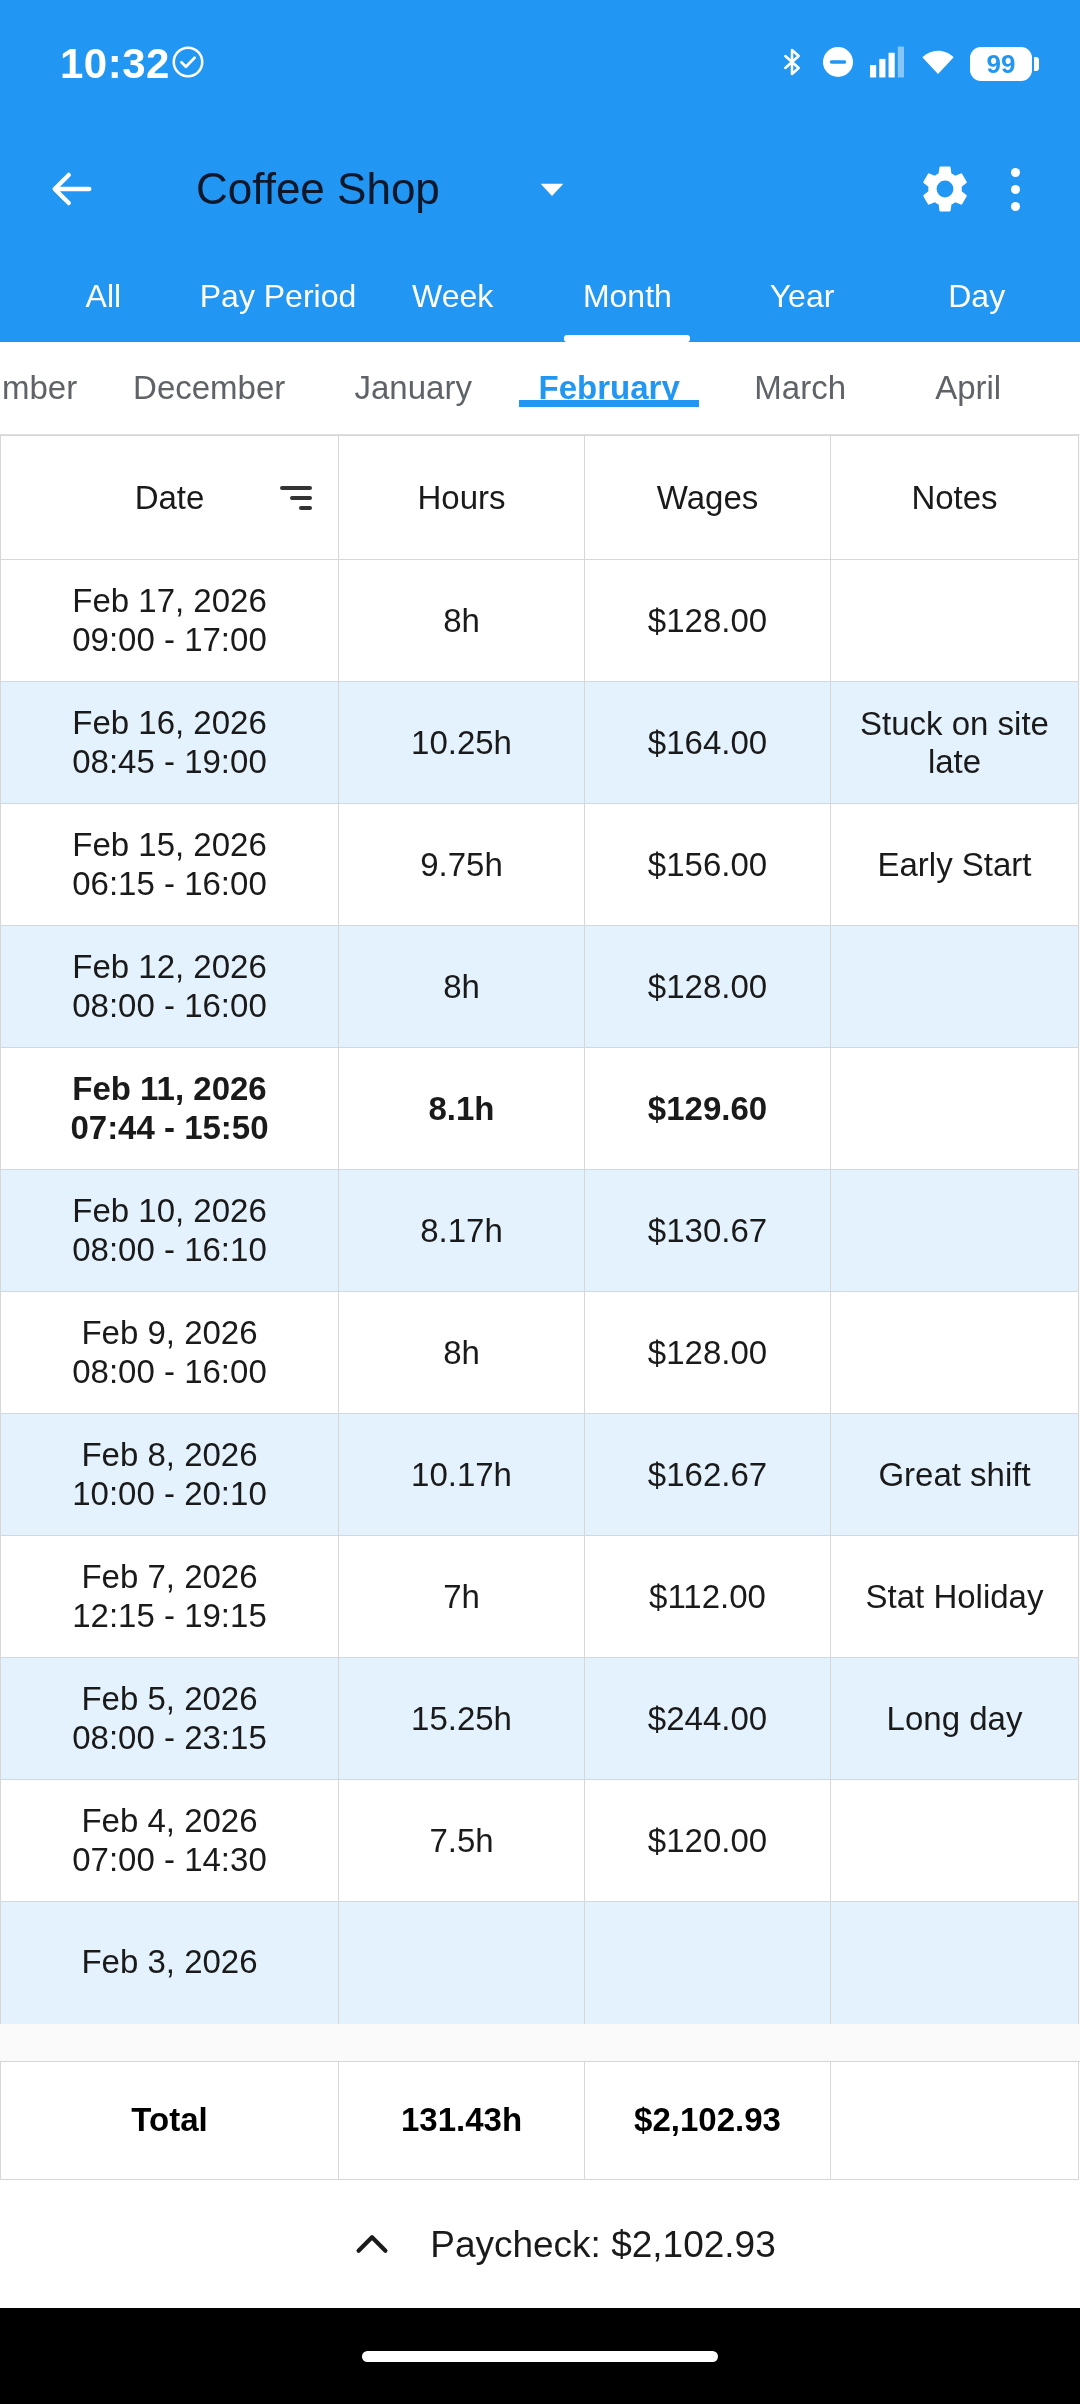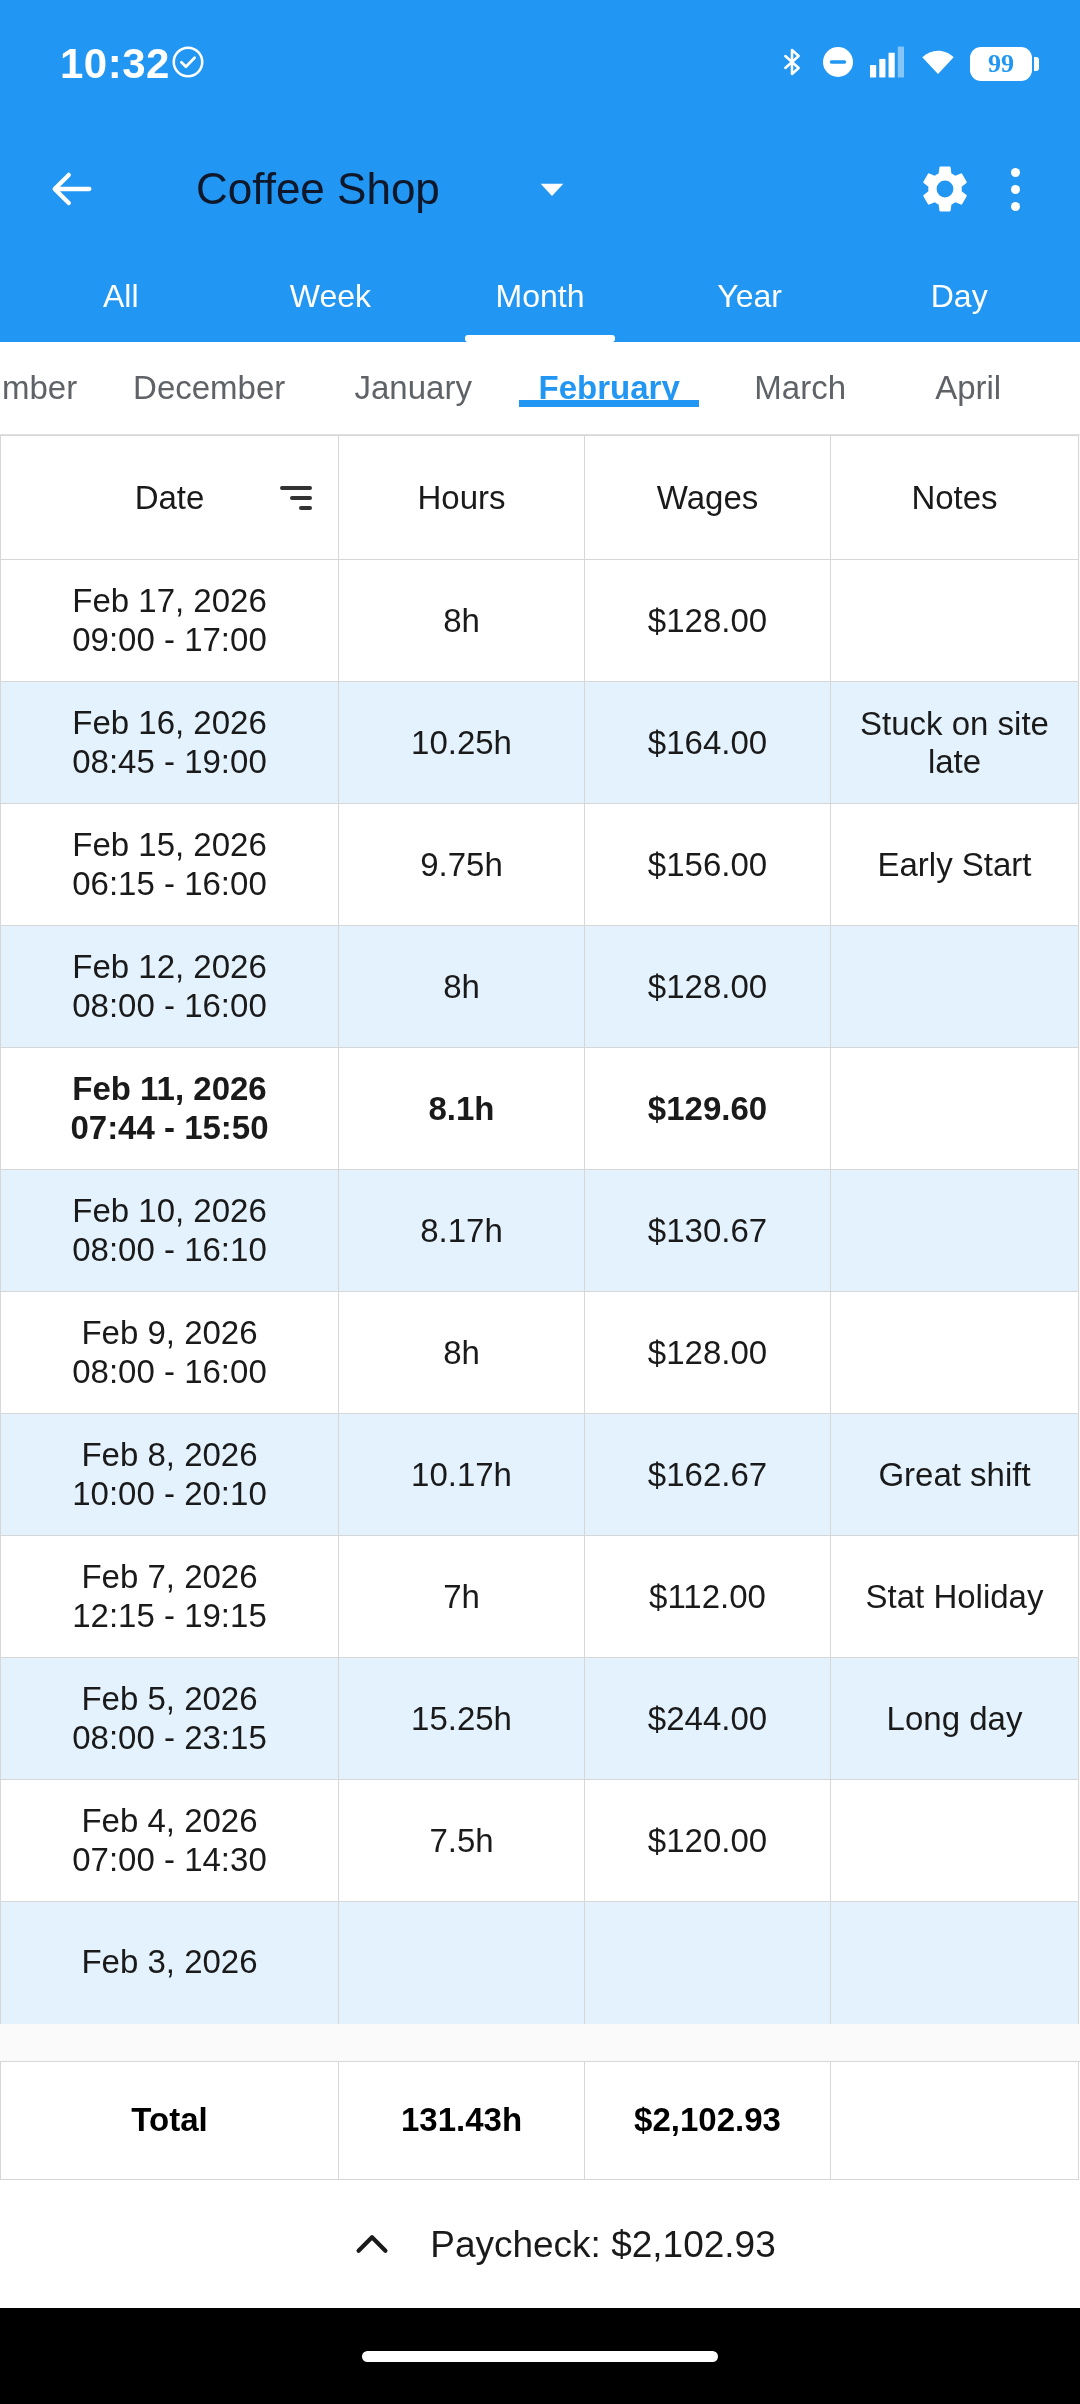--- a/index.html
+++ b/index.html
@@ -35,21 +35,20 @@
   }
   .clock {
     font-size: 42px;
     font-weight: bold;
     letter-spacing: 0.5px;
   }
   .status-right {
     display: flex;
     align-items: center;
     gap: 12px;
-    font-family: Liberation Serif, serif;
   }
   .ico { display: inline-block; }
   .battery {
     display: inline-flex;
     align-items: center;
     justify-content: center;
     background: #ffffff;
     color: #2196f3;
     border-radius: 11px;
     font-size: 26px;
@@ -367,20 +366,21 @@
     </div>
     <div class="kebab">
       <span></span>
         <span></span>
         <span></span>
     </div>
   </div>
 
   <div class="range-tabs">
     <div class="range-tab">All</div>
+    <div class="range-tab">Pay Period</div>
     <div class="range-tab">Week</div>
     <div class="range-tab selected">Month</div>
     <div class="range-tab">Year</div>
     <div class="range-tab">Day</div>
   </div>
 
   <div class="month-tabs">
     <div class="month-tab" style="min-width:120px;margin-left:-24px;">mber</div>
     <div class="month-tab" style="min-width:212px;">December</div>
     <div class="month-tab" style="min-width:196px;">January</div>

